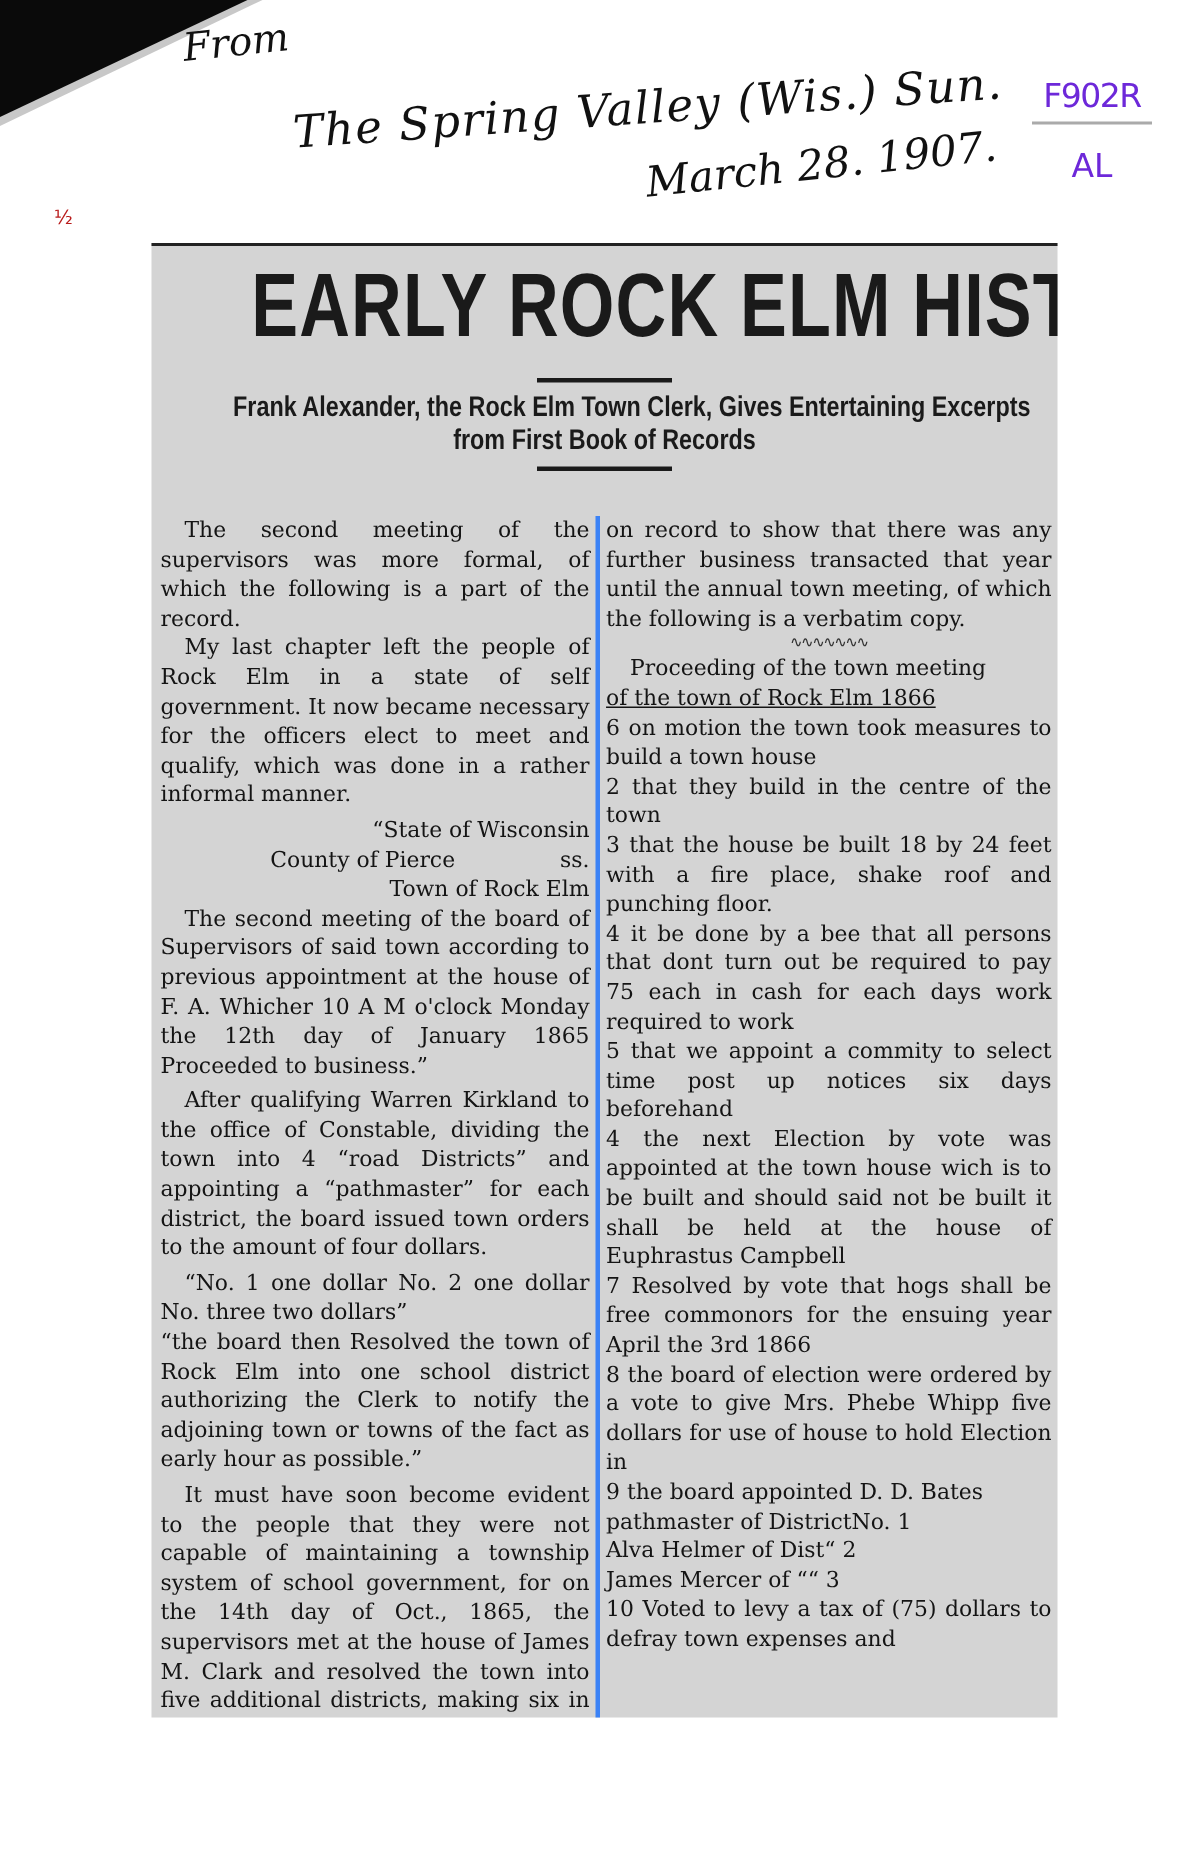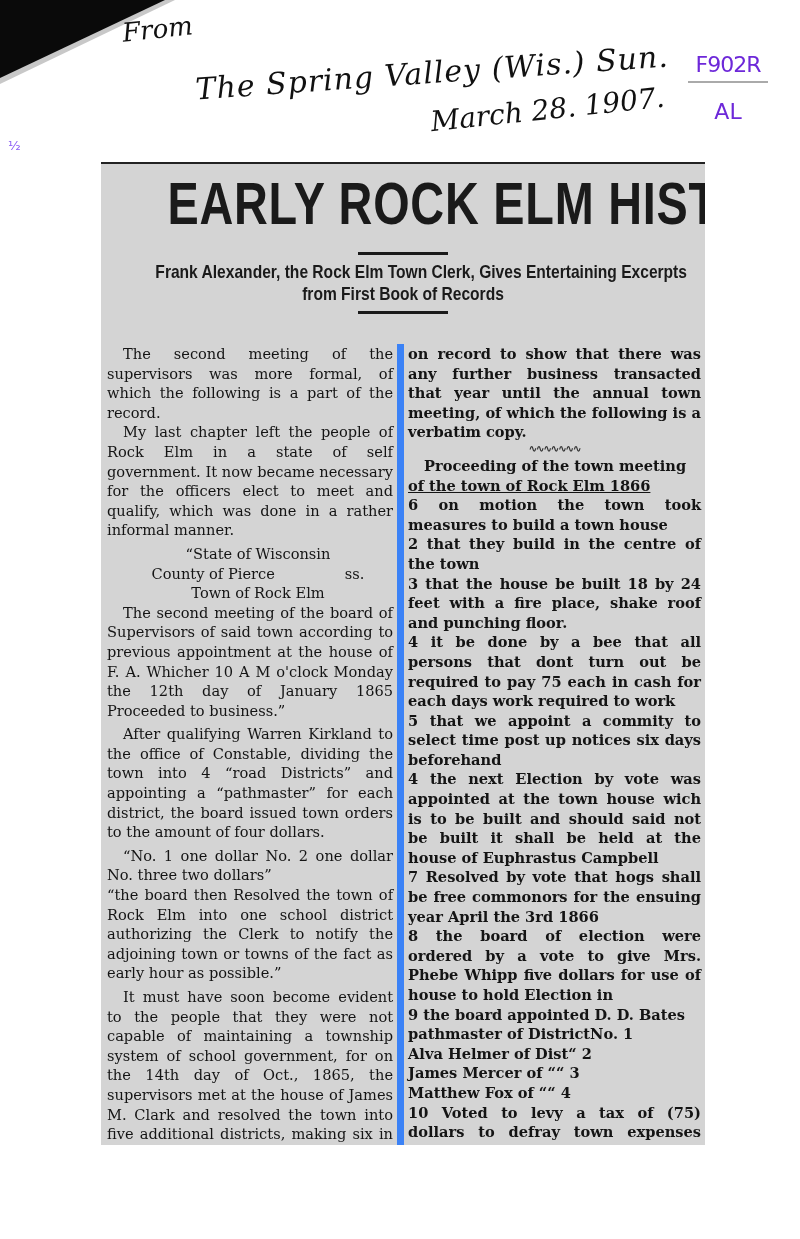--- a/index.html
+++ b/index.html
@@ -28,21 +28,21 @@
     .hand-source { left: 195px; top: 55px; font-size: 30px; transform: rotate(-4deg); letter-spacing: 1px; }
     .hand-date { left: 430px; top: 93px; font-size: 28px; transform: rotate(-6deg); }
     .archive-code {
       position: absolute; left: 672px; top: 52px;
       font-family: "DejaVu Sans", sans-serif; color: #6d28d9;
       font-size: 22px; text-align: center; width: 80px; margin-left: 16px;
     }
     .archive-code .top { display: block; border-bottom: 2px solid #aaa; padding-bottom: 4px; letter-spacing: -1px; }
     .archive-code .bot { display: block; padding-top: 16px; }
     .stray-mark {
-      position: absolute; left: 8px; top: 138px; font-size: 13px; color: #8b5cf6;
+      position: absolute; left: 36px; top: 138px; font-size: 13px; color: #b91c1c;
       font-family: "DejaVu Sans", sans-serif;
     }
     .clipping {
       position: absolute; left: 101px; top: 162px; width: 604px; height: 983px;
       background: #d4d4d4;
       border-top: 2px solid #222;
       box-sizing: border-box;
       overflow: hidden;
       color: #141414;
     }
@@ -77,24 +77,24 @@
     .columns {
       position: absolute; left: 0; top: 180px; width: 604px;
       display: flex;
     }
     .col {
       width: 298px; padding: 0 4px 0 6px; box-sizing: border-box;
       font-size: 14.6px; line-height: 19.6px;
       text-align: justify;
       font-family: "DejaVu Serif", serif;
     }
-    .col.right { border-left: 7px solid #3b82f6; padding-left: 4px; width: 310px; font-weight: bold; }
+    .col.right { border-left: 3px solid #3b82f6; padding-left: 4px; width: 310px; }
     .col p { margin: 0; }
     .indent { text-indent: 16px; }
-    .block { padding-left: 16px; text-align: center; }
+    .block { padding-left: 16px; text-align: right; }
     .gap { height: 4px; }
     .squiggle {
       text-align: center; font-size: 10px; line-height: 10px; color: #333; letter-spacing: -1px;
       margin: 2px 0 2px 0;
     }
     .underline { text-decoration: underline; }
     .dist-row { display: flex; justify-content: flex-start; }
     .ss { padding-left: 70px; }
   </style>
 </head>
@@ -160,20 +160,16 @@
         <span>No. 1</span>
       </div>
       <div class="dist-row">
         <span>Alva Helmer of Dist</span>
         <span>“ 2</span>
       </div>
       <div class="dist-row">
         <span>James Mercer of “</span>
         <span>“ 3</span>
       </div>
-      <div class="dist-row">
-        <span>Matthew Fox of “</span>
-        <span>“ 4</span>
-      </div>
       <p>10  Voted to levy a tax of (75) dollars to defray town expenses and</p>
     </div>
   </div>
 </div>
 
 </body></html>

